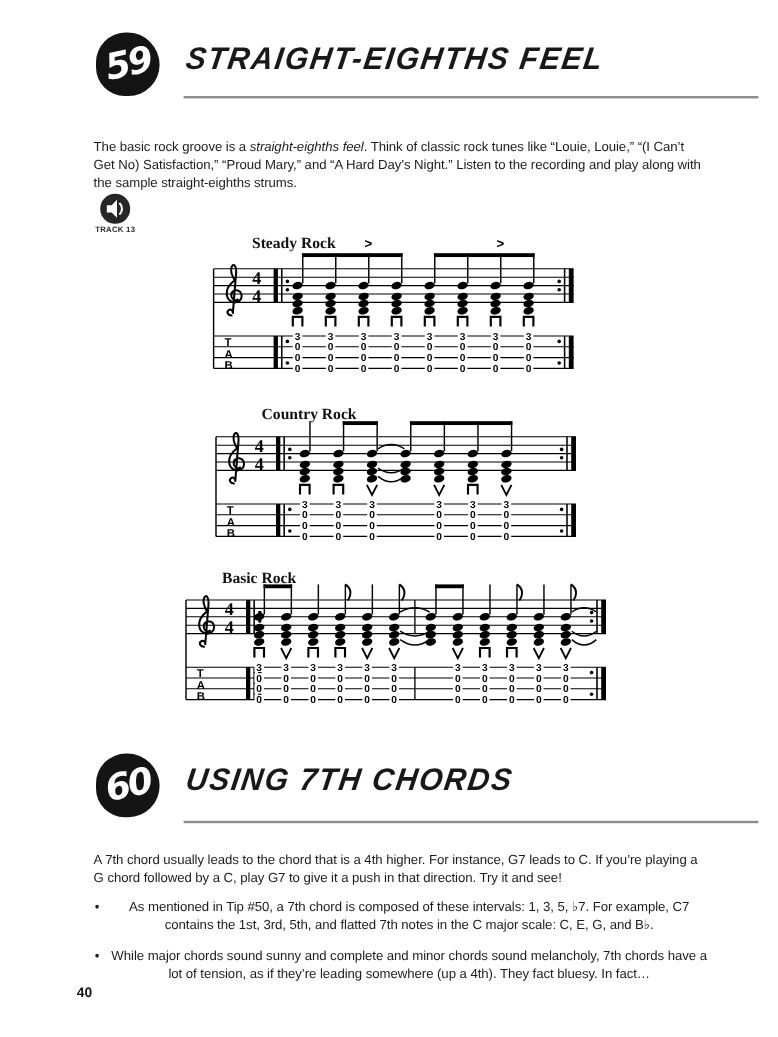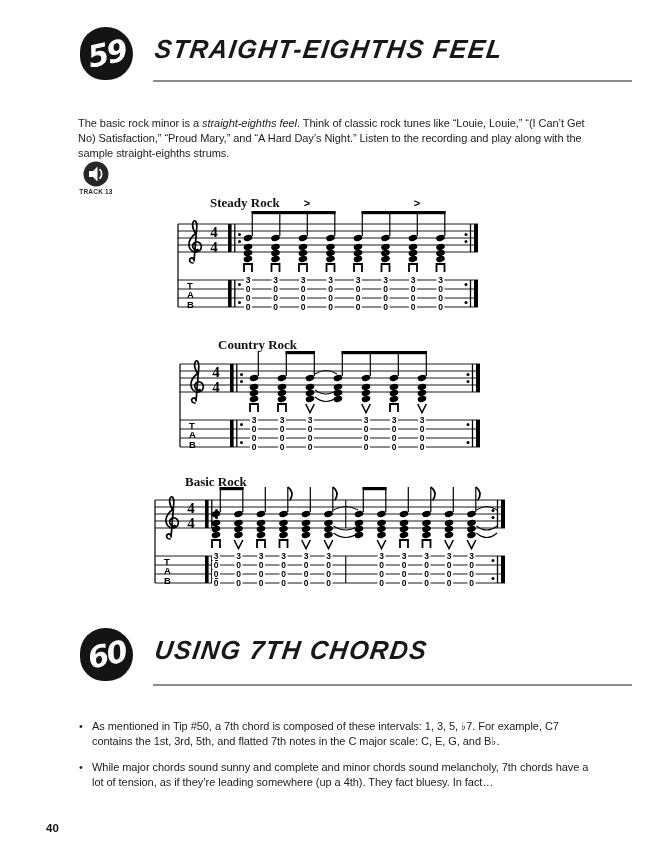--- a/index.html
+++ b/index.html
@@ -25,21 +25,21 @@
     margin-left:22px; margin-top:8px;
     font-weight:bold; font-style:italic; font-size:25px; color:#181818;
     letter-spacing:1.5px; transform:skewX(-8deg) scaleY(1.04);
     white-space:nowrap; font-family:"Liberation Sans",sans-serif;
   }
   .rule { position:absolute; left:153px; width:479px; height:2px; background:#8c8c8c; }
 
   
   .bodytext { font-size:11px; line-height:15px; color:#1c1c1c; letter-spacing:-0.05px; }
   .bodytext em { font-style:italic; }
-  ul.bullets { list-style:none; margin-top:9px; }
+  ul.bullets { list-style:none; margin-top:9px;text-align:center; }
   ul.bullets li { position:relative; padding-left:14px; margin-bottom:11px; }
   ul.bullets li::before { content:"\2022"; position:absolute; left:1px; top:0; font-size:11px; }
 
   
   .track-label { font-size:6.5px; font-weight:bold; color:#2a2a2a; letter-spacing:0.2px; text-align:center; }
 
   .page-number { font-size:11.5px; font-weight:bold; color:#111; }
 
   svg.overlay { position:absolute; left:0; top:0; pointer-events:none; }
 </style>
@@ -47,21 +47,21 @@
 <body>
 
 <div class="tip-header" style="top:27px">
   <div class="tip-badge">
     <span class="tip-num">59</span>
   </div>
   <div class="tip-title">STRAIGHT-EIGHTHS FEEL</div>
 </div>
 <div class="rule" style="top:80px"></div>
 
-<p class="abs bodytext" style="left:78px; top:116px; width:512px"><span>The basic rock minor is a </span><em>straight-eighths feel</em><span>. Think of classic rock tunes like “Louie, Louie,” “(I Can’t Get No) Satisfaction,” “Proud Mary,” and “A Hard Day’s Night.” Listen to the recording and play along with the sample straight-eighths strums.</span></p>
+<p class="abs bodytext" style="left:78px; top:116px; width:512px"><span>The basic rock groove is a </span><em>straight-eighths feel</em><span>. Think of classic rock tunes like “Louie, Louie,” “(I Can’t Get No) Satisfaction,” “Proud Mary,” and “A Hard Day’s Night.” Listen to the recording and play along with the sample straight-eighths strums.</span></p>
 
 <div class="abs" style="left:72px; top:160px; width:48px">
   <svg width="28" height="28" viewBox="0 0 28 28" style="display:block; margin:0 auto">
     <circle cx="14" cy="14" r="12.5" fill="#262626"></circle>
     <polygon points="7,11 11,11 15.5,6.5 15.5,21.5 11,17 7,17" fill="#ffffff"></polygon>
     <path d="M17.5,9.2 A6.4,6.4 0 0 1 17.5,18.8" stroke="#ffffff" stroke-width="1.7" fill="none"></path>
   </svg>
   <div class="track-label">TRACK 13</div>
 </div>
 
@@ -618,19 +618,20 @@
 
 <div class="tip-header" style="top:628px">
   <div class="tip-badge">
     <span class="tip-num">60</span>
   </div>
   <div class="tip-title">USING 7TH CHORDS</div>
 </div>
 <div class="rule" style="top:684px"></div>
 
 <div class="abs" style="left:78px; top:710px; width:512px">
+  <p class="bodytext">A 7th chord usually leads to the chord that is a 4th higher. For instance, G7 leads to C. If you’re playing a G chord followed by a C, play G7 to give it a push in that direction. Try it and see!</p>
   <ul class="bullets bodytext">
     <li>As mentioned in Tip #50, a 7th chord is composed of these intervals: 1, 3, 5, ♭7. For example, C7 contains the 1st, 3rd, 5th, and flatted 7th notes in the C major scale: C, E, G, and B♭.</li>
     <li>While major chords sound sunny and complete and minor chords sound melancholy, 7th chords have a lot of tension, as if they’re leading somewhere (up a 4th). They fact bluesy. In fact…</li>
   </ul>
 </div>
 
-<div class="abs page-number" style="left:46px; top:822px">40</div>
+<div class="abs page-number" style="left:64px; top:822px">40</div>
 
 </body></html>

